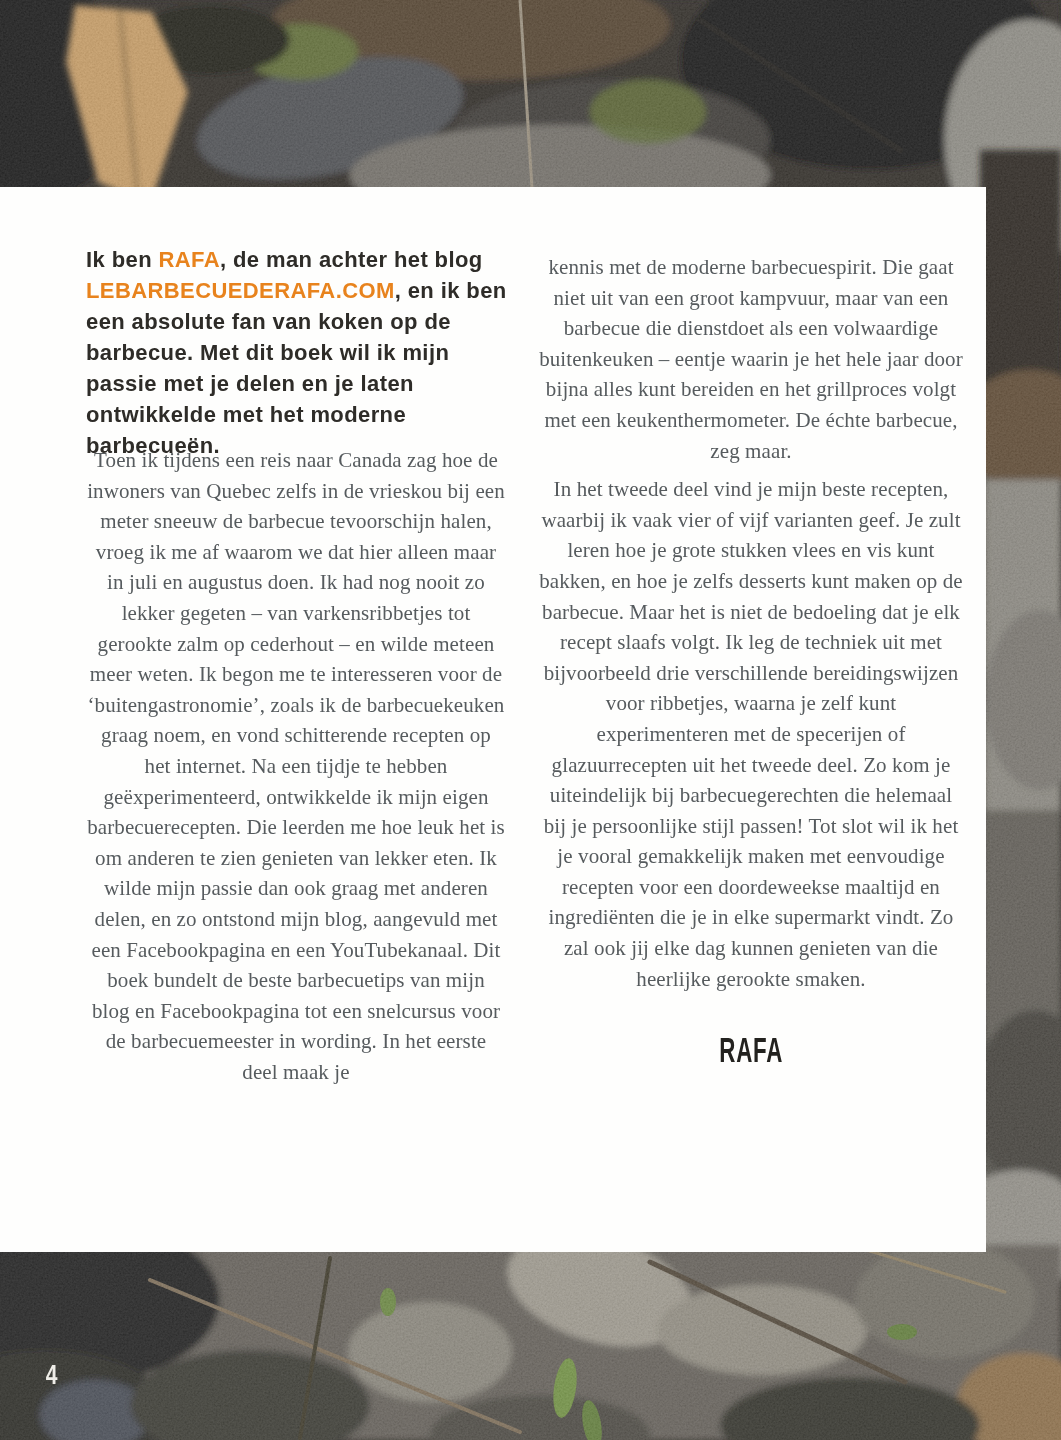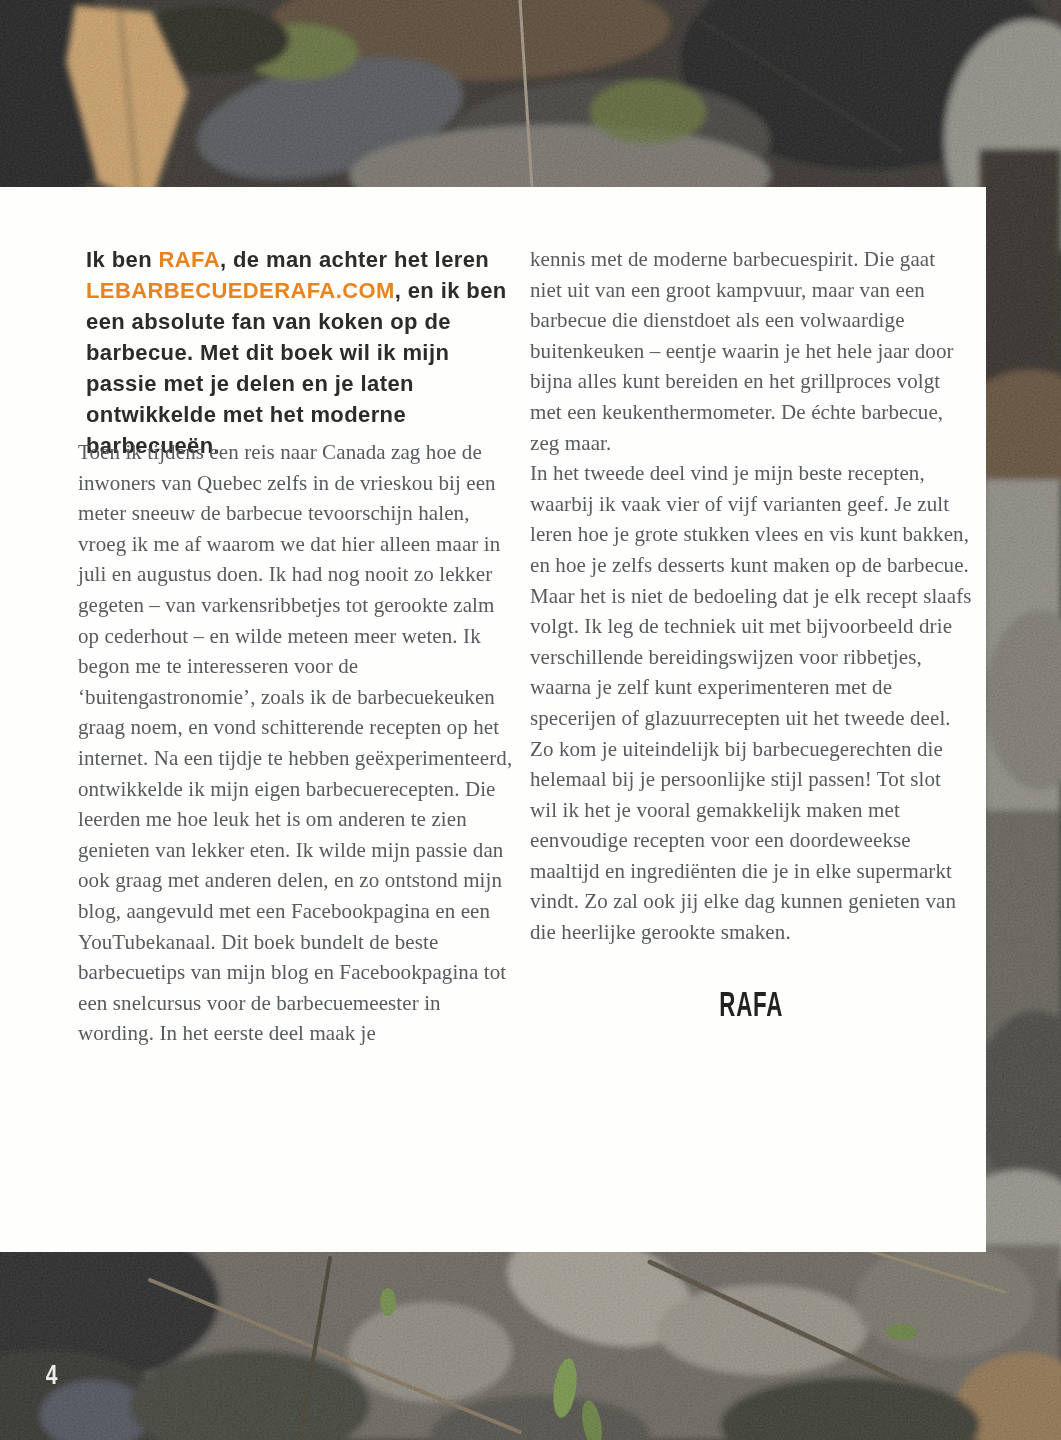--- a/index.html
+++ b/index.html
@@ -32,21 +32,21 @@
     color:#2e2c28;
   }
   .intro .accent { color:#e8831d; }
   .col {
     position:absolute;
     font-size:21px;
     line-height:30.6px;
     color:#565b5e;
     letter-spacing:0.1px;
   }
-  .col p { margin:0; padding:0; }
+  .col p { margin:8px; padding:0;text-align:center; }
   .col-left  { left:78px;  top:437px; width:436px; }
   .col-right { left:530px; top:244px; width:442px; }
   .signature {
     margin-top:42px;
     text-align:center;
     font-family:"Liberation Sans", sans-serif;
     font-weight:700;
     font-size:31px;
     letter-spacing:1px;
     color:#23221f;
@@ -143,21 +143,21 @@
     <path d="M650,1262 L905,1382" stroke="#4a3f30" stroke-width="5" fill="none"></path>
     <path d="M860,1248 L1005,1292" stroke="#8a7a5c" stroke-width="3" fill="none"></path>
     <path d="M330,1258 L300,1438" stroke="#35301f" stroke-width="4" fill="none"></path>
   </g>
 
   <rect width="1061" height="1440" filter="url(#noise)" opacity="0.20"></rect>
 </svg>
 
 <div class="content-box"></div>
 
-<div class="intro"><span>Ik ben </span><span class="accent">RAFA</span><span>, de man achter het leren </span><span class="accent">LEBARBECUEDERAFA.COM</span><span>, en ik ben een absolute fan van koken op de barbecue. Met dit boek wil ik mijn passie met je delen en je laten ontwikkelde met het moderne barbecueën.</span></div>
+<div class="intro"><span>Ik ben </span><span class="accent">RAFA</span><span>, de man achter het blog </span><span class="accent">LEBARBECUEDERAFA.COM</span><span>, en ik ben een absolute fan van koken op de barbecue. Met dit boek wil ik mijn passie met je delen en je laten ontwikkelde met het moderne barbecueën.</span></div>
 
 <div class="col col-left">
   <p>Toen ik tijdens een reis naar Canada zag hoe de inwoners van Quebec zelfs in de vrieskou bij een meter sneeuw de barbecue tevoorschijn halen, vroeg ik me af waarom we dat hier alleen maar in juli en augustus doen. Ik had nog nooit zo lekker gegeten – van varkensribbetjes tot gerookte zalm op cederhout – en wilde meteen meer weten. Ik begon me te interesseren voor de ‘buitengastronomie’, zoals ik de barbecuekeuken graag noem, en vond schitterende recepten op het internet. Na een tijdje te hebben geëxperimenteerd, ontwikkelde ik mijn eigen barbecuerecepten. Die leerden me hoe leuk het is om anderen te zien genieten van lekker eten. Ik wilde mijn passie dan ook graag met anderen delen, en zo ontstond mijn blog, aangevuld met een Facebookpagina en een YouTubekanaal. Dit boek bundelt de beste barbecuetips van mijn blog en Facebookpagina tot een snelcursus voor de barbecuemeester in wording. In het eerste deel maak je</p>
 </div>
 
 <div class="col col-right">
   <p>kennis met de moderne barbecuespirit. Die gaat niet uit van een groot kampvuur, maar van een barbecue die dienstdoet als een volwaardige buitenkeuken – eentje waarin je het hele jaar door bijna alles kunt bereiden en het grillproces volgt met een keukenthermometer. De échte barbecue, zeg maar.</p>
   <p>In het tweede deel vind je mijn beste recepten, waarbij ik vaak vier of vijf varianten geef. Je zult leren hoe je grote stukken vlees en vis kunt bakken, en hoe je zelfs desserts kunt maken op de barbecue. Maar het is niet de bedoeling dat je elk recept slaafs volgt. Ik leg de techniek uit met bijvoorbeeld drie verschillende bereidingswijzen voor ribbetjes, waarna je zelf kunt experimenteren met de specerijen of glazuurrecepten uit het tweede deel. Zo kom je uiteindelijk bij barbecuegerechten die helemaal bij je persoonlijke stijl passen! Tot slot wil ik het je vooral gemakkelijk maken met eenvoudige recepten voor een doordeweekse maaltijd en ingrediënten die je in elke supermarkt vindt. Zo zal ook jij elke dag kunnen genieten van die heerlijke gerookte smaken.</p>
   <div class="signature">
     <span>RAFA</span>

